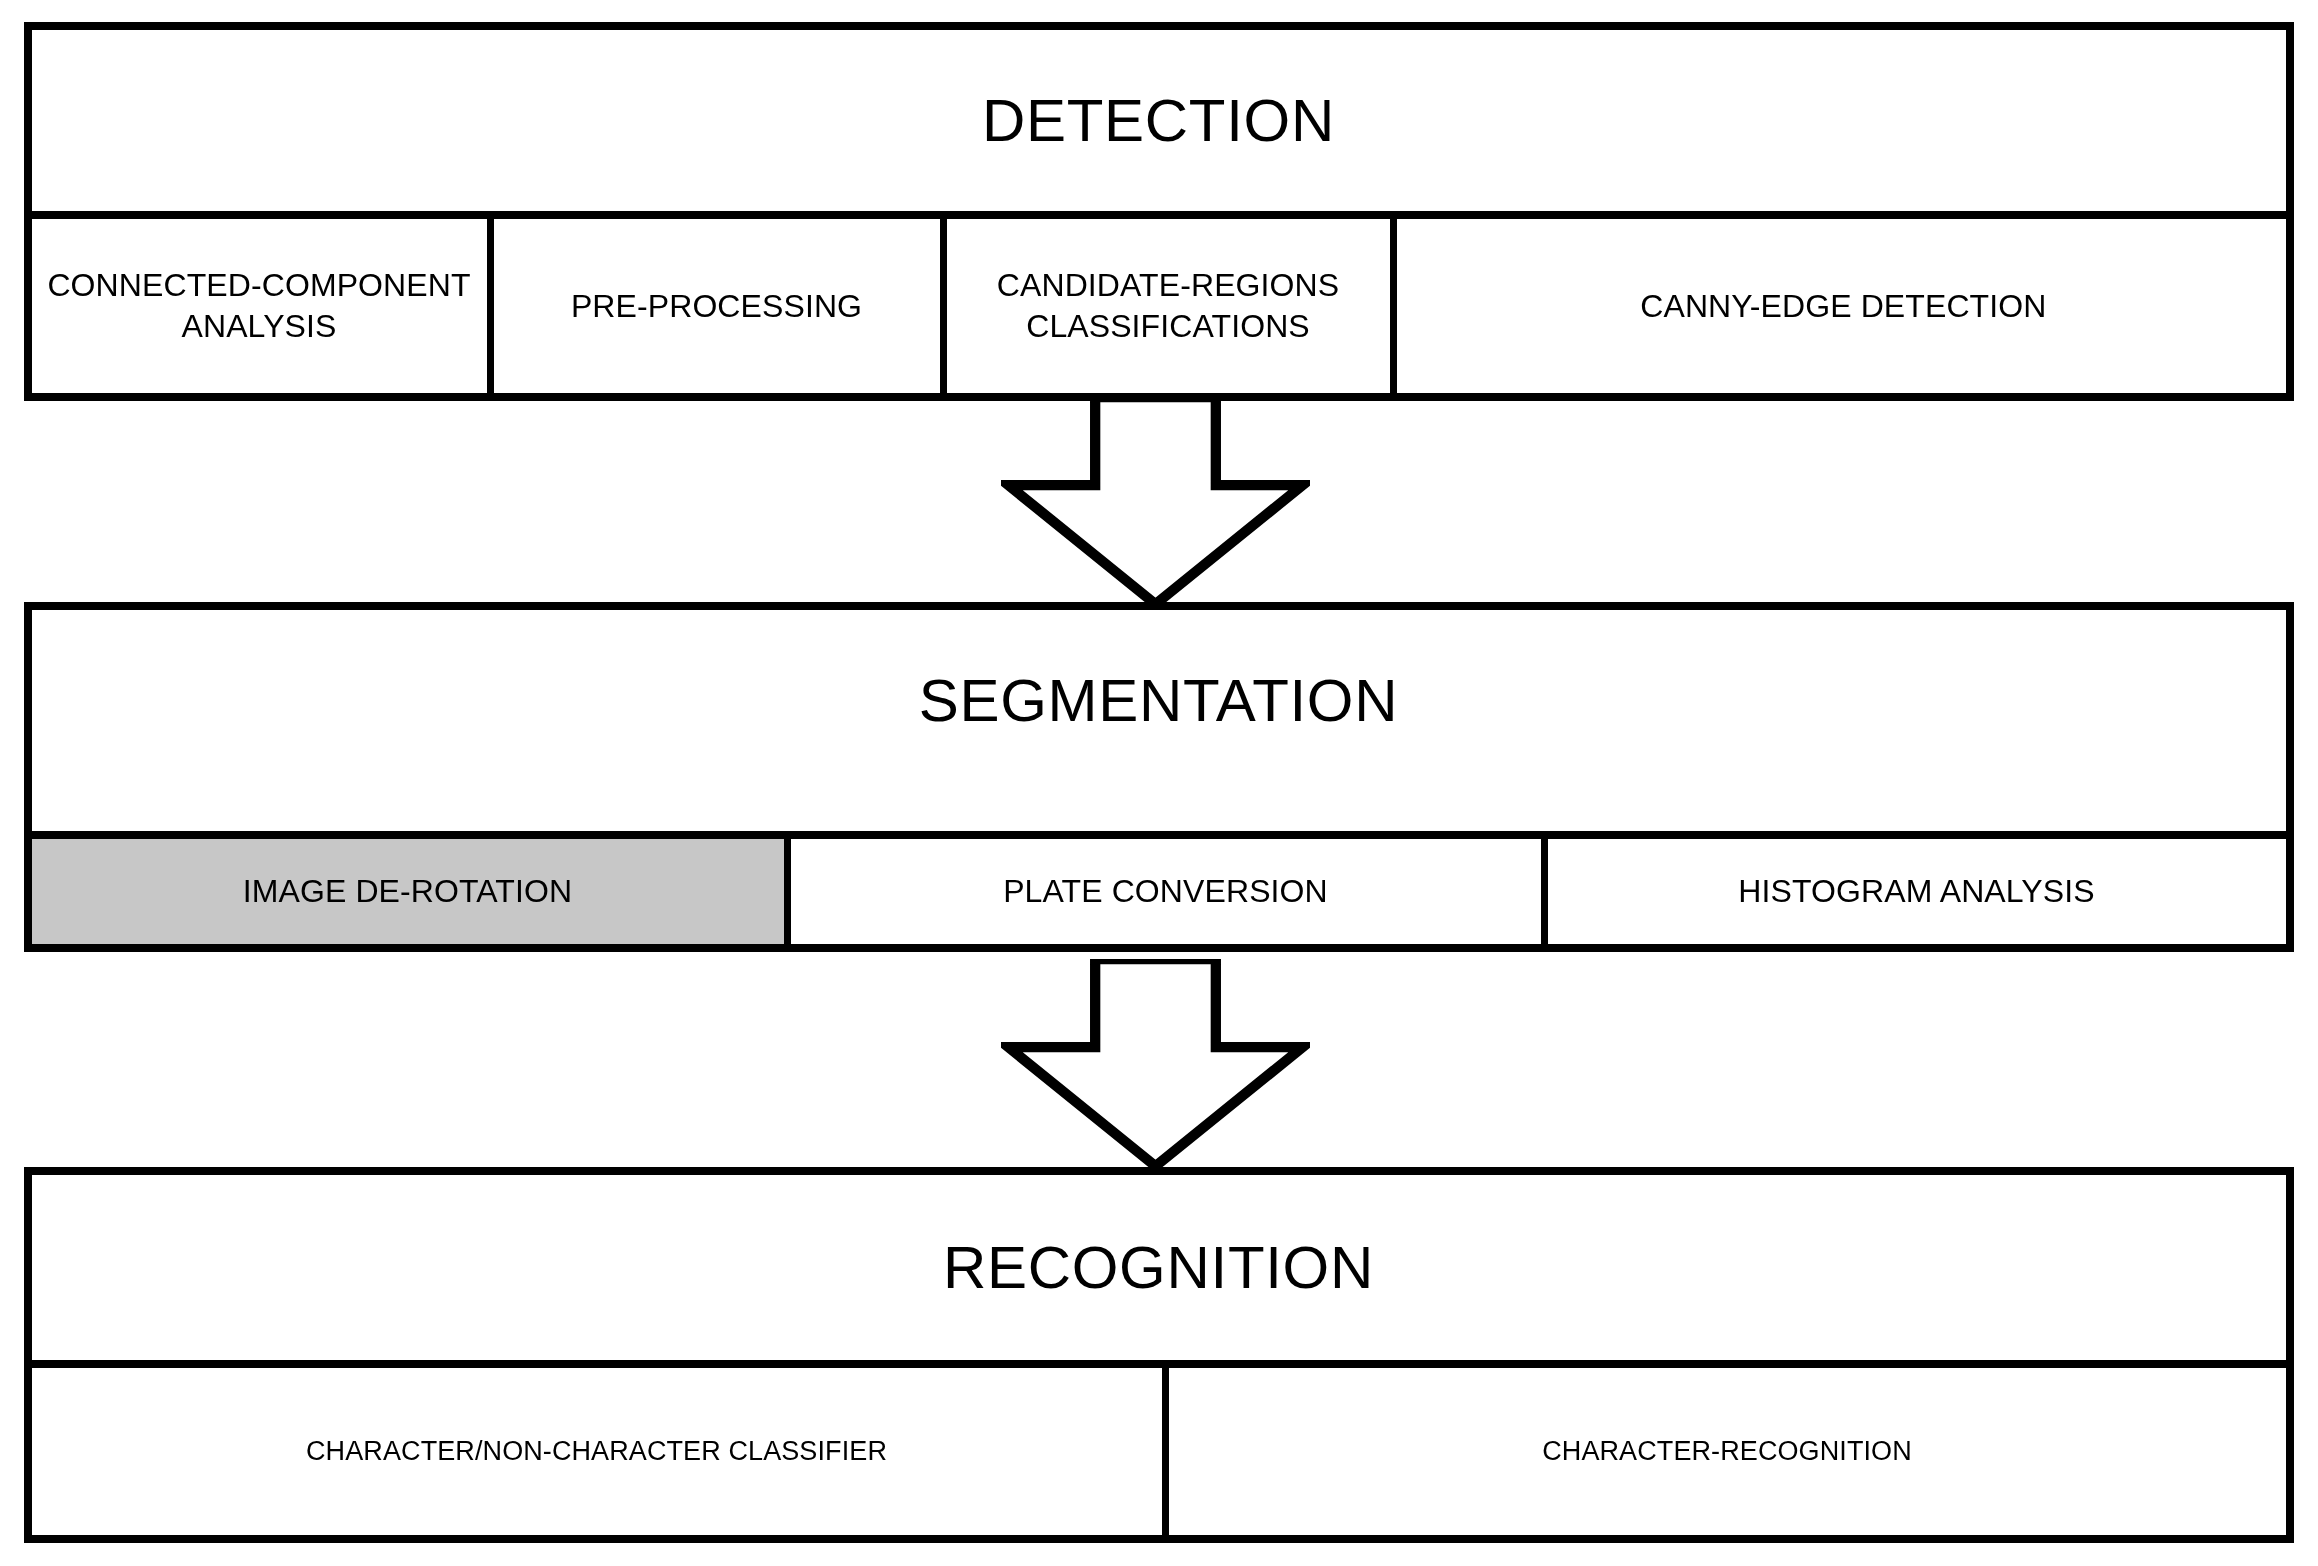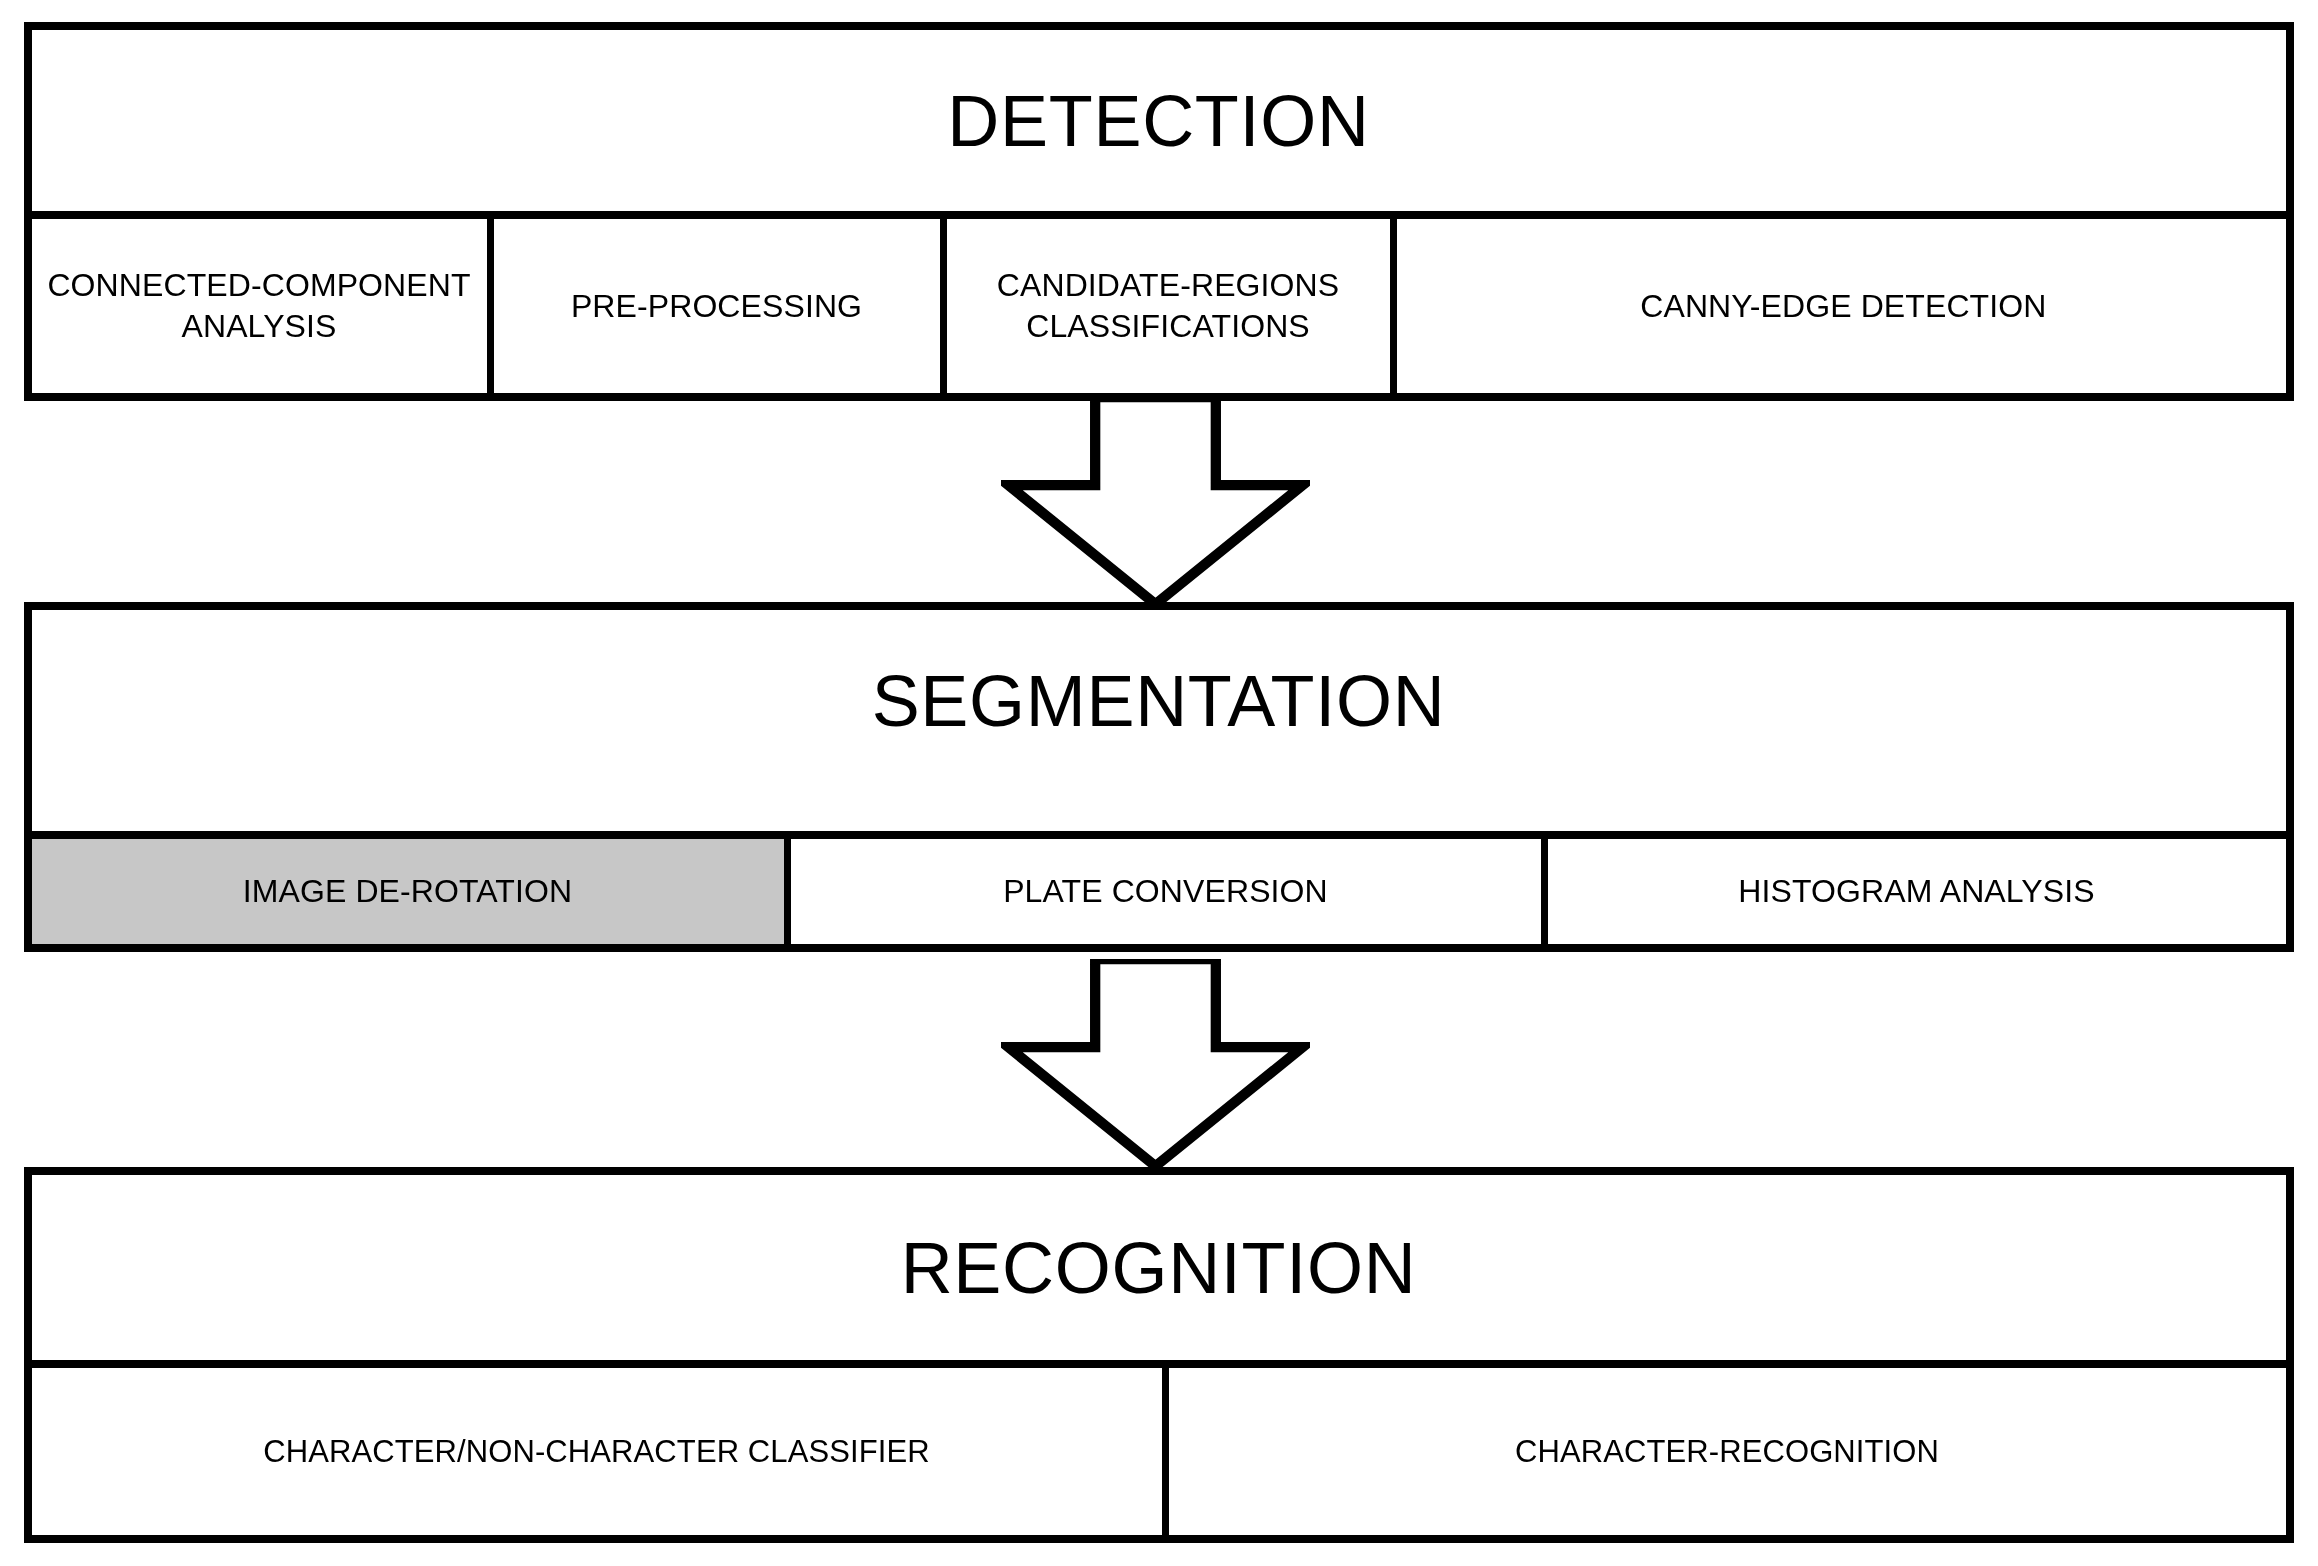--- a/index.html
+++ b/index.html
@@ -31,21 +31,21 @@
   }
   .stage-title-row {
     flex: 0 0 auto;
     box-sizing: border-box;
     display: flex;
     align-items: center;
     justify-content: center;
     background: #ffffff;
   }
   .stage-title {
-    font-size: 72px;
+    font-size: 60px;
     font-weight: 400;
     letter-spacing: 0.7px;
     color: #000000;
     line-height: 1;
     white-space: nowrap;
   }
   .sub-row {
     flex: 1 1 auto;
     box-sizing: border-box;
     border-top: 8px solid #000000;
@@ -71,21 +71,21 @@
     background: #c7c7c7;
   }
   .sub-label {
     font-size: 32px;
     font-weight: 400;
     line-height: 1.28;
     color: #000000;
     letter-spacing: 0.1px;
   }
   .sub-label.small {
-    font-size: 31px;
+    font-size: 27px;
     text-align: right;
   }
 
   
   .arrow {
     position: absolute;
   }
   .arrow svg {
     display: block;
     width: 100%;

